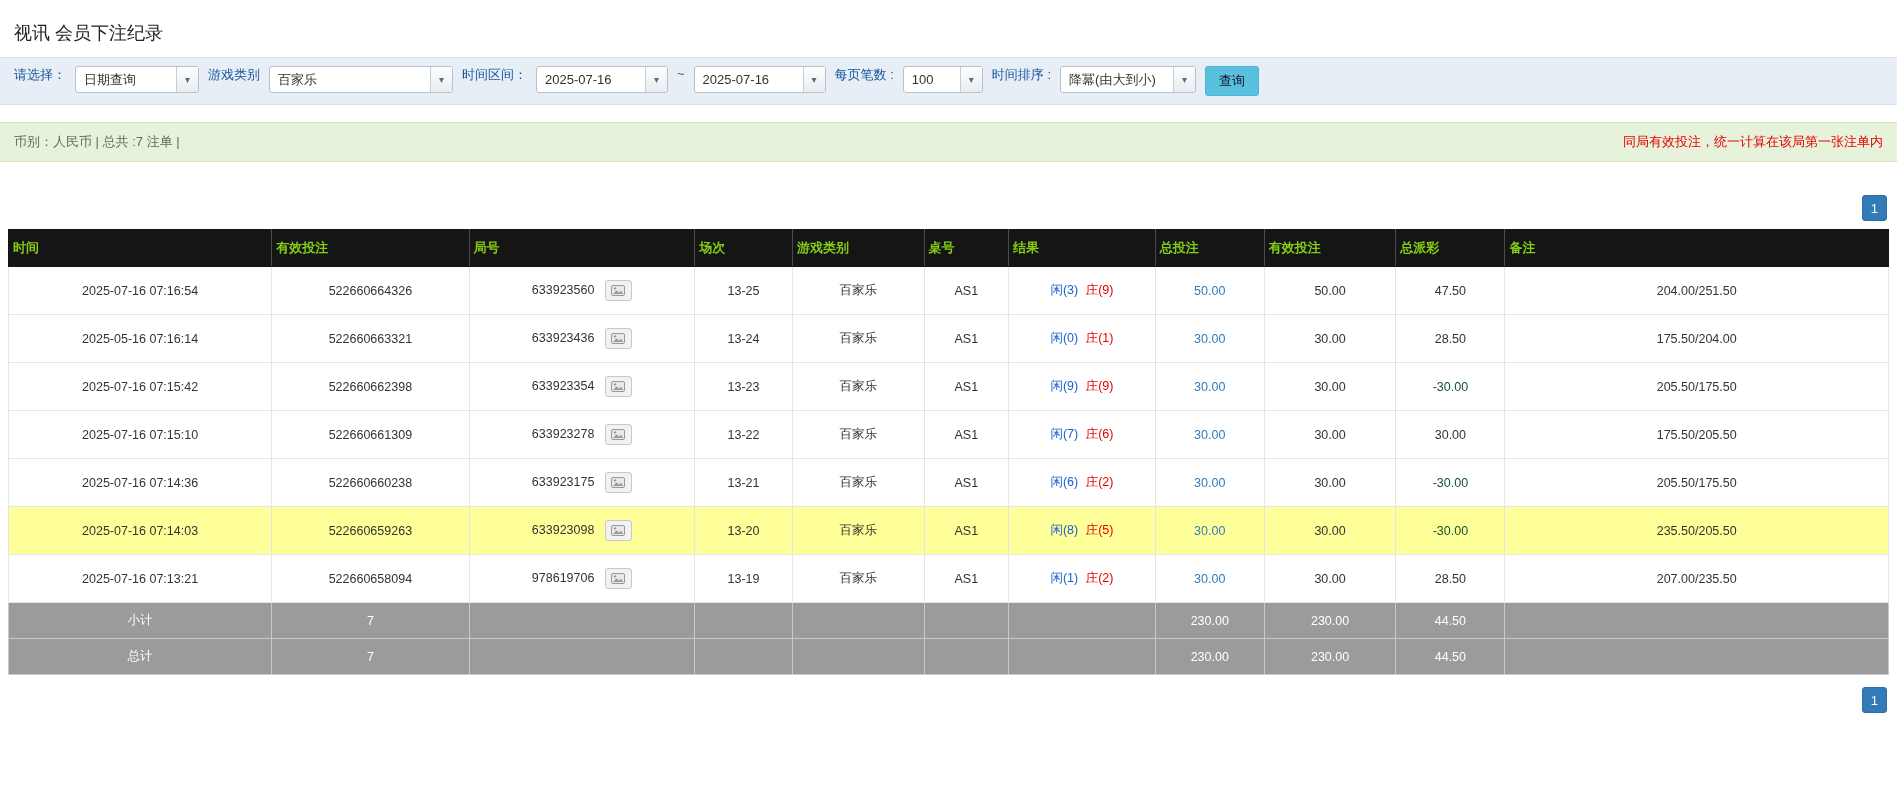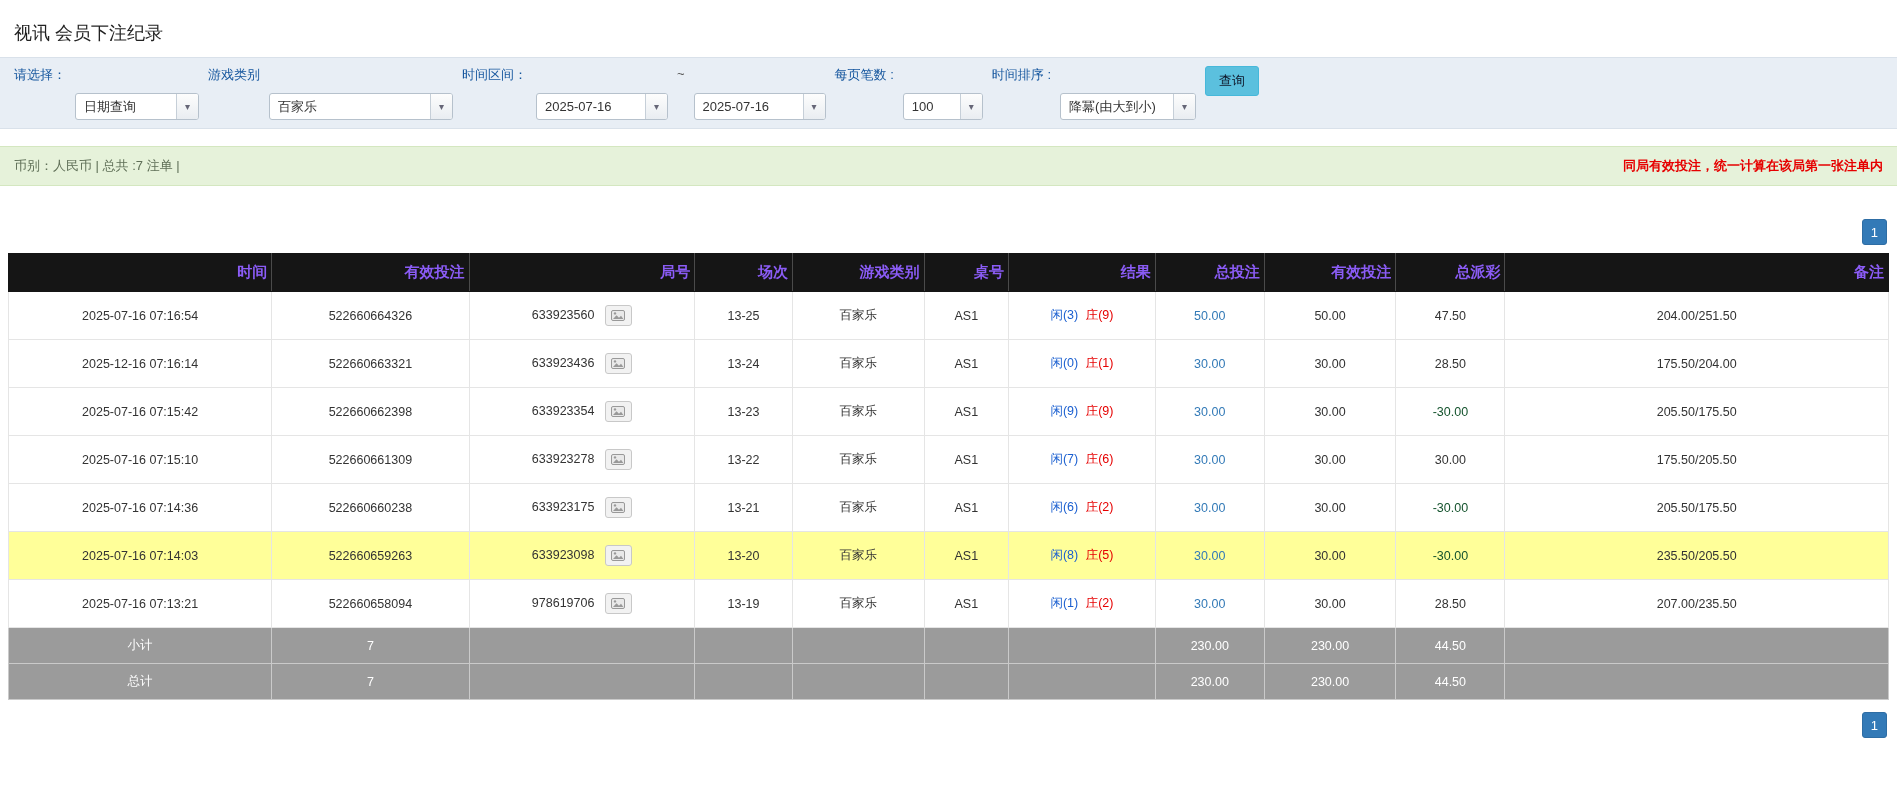--- a/index.html
+++ b/index.html
@@ -33,21 +33,20 @@
   }
   .filter-label { color: #15569e; }
   .combo {
     display: inline-flex;
     align-items: stretch;
     height: 27px;
     background: #fff;
     border: 1px solid #b6c1cc;
     border-radius: 3px;
     overflow: hidden;
-    margin-top: 27px;
   }
   .combo input {
     border: 0; outline: 0;
     background: transparent;
     padding: 0 8px;
     font-size: 13px;
     color: #333;
     font-family: inherit;
     height: 100%;
   }
@@ -83,21 +82,21 @@
     background: #e6f2da;
     border-top: 1px solid #d4e7c0;
     border-bottom: 1px solid #d4e7c0;
     padding: 10px 14px;
     display: flex;
     justify-content: space-between;
     align-items: center;
     text-align: center;
   }
   .summary-left { color: #5f6f57; }
-  .summary-right { color: #e60000; font-weight: bold; }
+  .summary-right { color: #e60000; }
 
   
   .pager { display: flex; justify-content: flex-end; padding: 0 10px; }
   .pager-top { margin: 33px 0 8px; }
   .pager-bottom { margin: 12px 0 30px; }
   .page-btn {
     min-width: 25px; height: 26px;
     display: inline-flex; align-items: center; justify-content: center;
     background: #337ab7;
     border: 1px solid #2e6da4;
@@ -110,27 +109,27 @@
 
   
   table.records {
     width: calc(100% - 16px);
     margin: 0 8px;
     border-collapse: collapse;
     table-layout: fixed;
   }
   thead th {
     background: #151515;
-    color: #8b5cf6;
+    color: #84cc16;
     font-weight: bold;
-    font-size: 15px;
+    font-size: 13px;
     padding: 9px 4px;
     border: 1px solid #151515;
     border-right: 1px solid #4a4a4a;
-    text-align: right;
+    text-align: left;
   }
   thead th:last-child { border-right: 1px solid #151515; }
   tbody td {
     background: #fff;
     border: 1px solid #e5e5e5;
     text-align: center;
     padding: 13px 4px;
     font-size: 12.5px;
     color: #333;
     overflow: hidden;
@@ -266,21 +265,21 @@
       <span class="banker">庄(9)</span>
     </td>
     <td>
       <a class="bet-link">50.00</a>
     </td>
     <td>50.00</td>
     <td>47.50</td>
     <td>204.00/251.50</td>
   </tr>
         <tr class="data-row">
-    <td>2025-12-16 07:16:14</td>
+    <td>2025-05-16 07:16:14</td>
     <td>522660663321</td>
     <td>
       <span>633923436</span>
       <button class="icon-btn">
         <svg width="14" height="11" viewBox="0 0 14 11" aria-hidden="true">
           <rect x="0.5" y="0.5" width="13" height="10" rx="1.5" fill="#e9e9e9" stroke="#999"></rect>
           <circle cx="4" cy="3.4" r="1.2" fill="#999"></circle>
           <path d="M2 9 L5.5 5.3 L8 7.8 L10 5.8 L12.4 9 Z" fill="#999"></path>
         </svg>
       </button>

